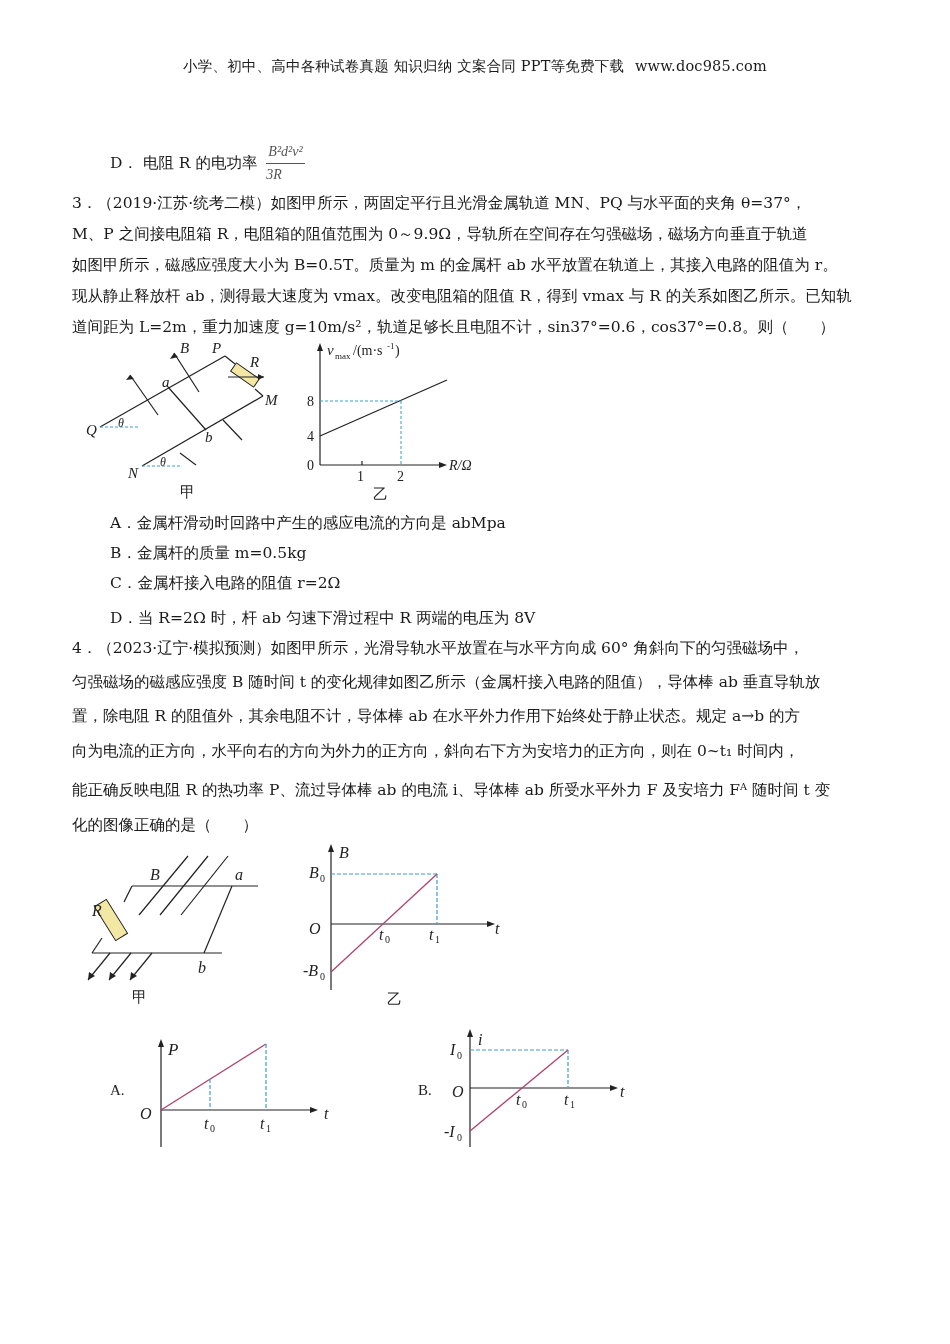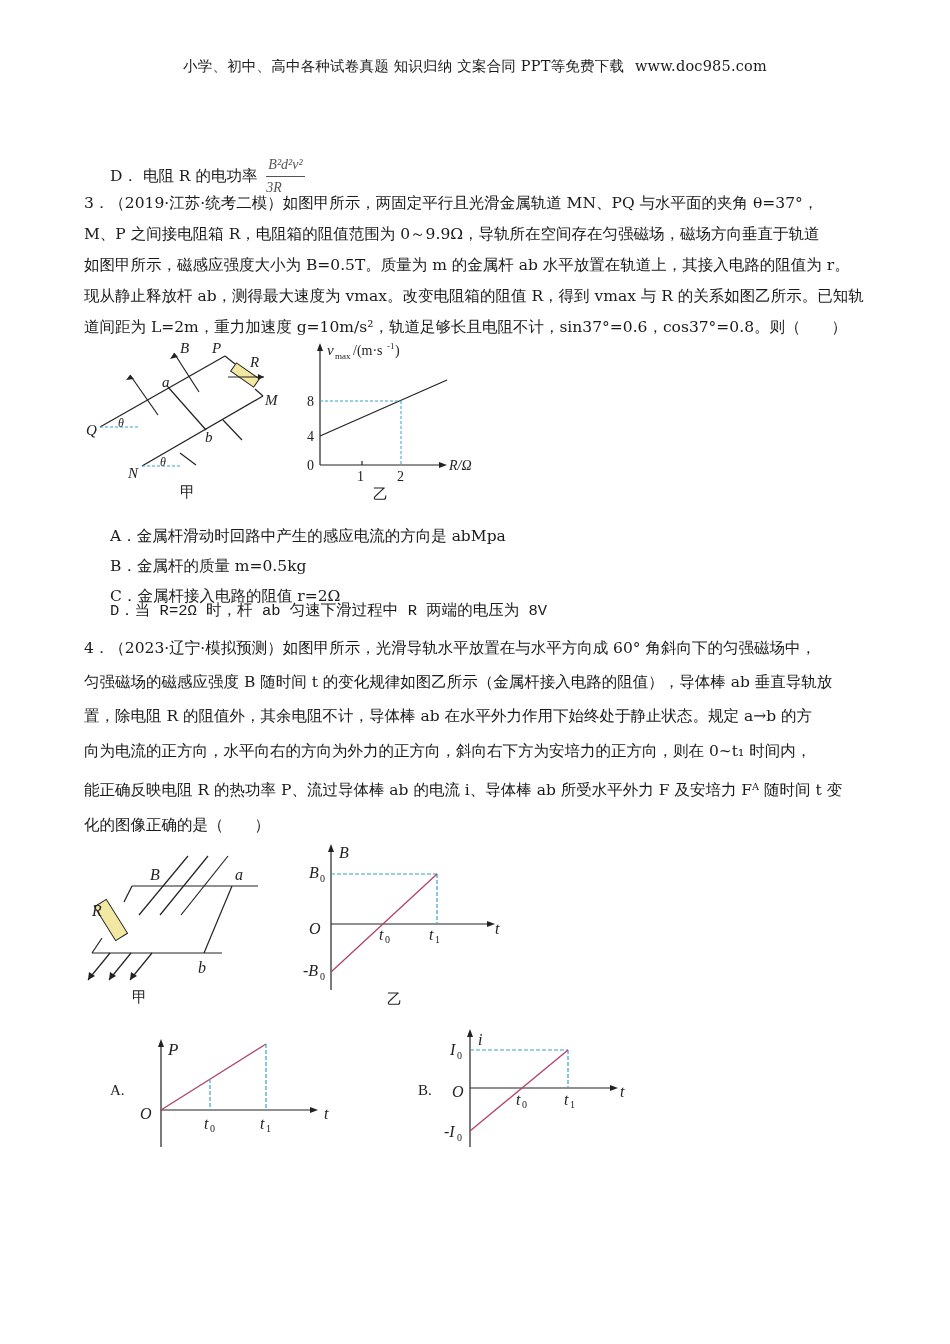--- a/index.html
+++ b/index.html
@@ -1,22 +1,22 @@
 <!DOCTYPE html>
 <html><head>
 <meta charset="utf-8">
 <style>
   html, body { margin:0; padding:0; background:#ffffff; }
   body { width:950px; height:1344px; position:relative; overflow:hidden;
          font-family:"DejaVu Serif","Liberation Serif",serif; color:#1a1a1a; }
   .header { position:absolute; top:57px; left:0; width:950px; text-align:center;
             font-size:14.5px; letter-spacing:0.2px; }
   .header .site { margin-left:6px; }
-  .line { position:absolute; left:84px; font-size:15.5px; white-space:nowrap; line-height:20px; }
-  .ind { left:110px;margin-top:13px; }
+  .line { position:absolute; left:72px; font-size:15.5px; white-space:nowrap; line-height:20px; }
+  .ind { left:110px; }
   .frac { display:inline-block; vertical-align:middle; text-align:left; font-family:"Liberation Serif",serif; font-style:italic; font-size:14px; color:#555; margin-left:4px; }
   .frac .num { display:block; border-bottom:1px solid #555; padding:0 2px 1px; }
   .frac .den { display:block; padding-top:1px; }
   svg { position:absolute; overflow:visible; }
   svg text { font-family:"Liberation Serif",serif; fill:#222; }
   .cap { font-family:"DejaVu Sans",sans-serif; font-size:15px; }
 </style>
 </head>
 <body>
 
@@ -97,21 +97,21 @@
   <text x="12" y="135" font-size="14">0</text>
   <text x="62" y="146" font-size="14">1</text>
   <text x="102" y="146" font-size="14">2</text>
   <text x="154" y="135" font-size="14" font-style="italic">R/Ω</text>
   <text class="cap" x="78" y="164">乙</text>
 </svg>
 
 <div class="line ind" style="top:513px;"><span>A．</span><span>金属杆滑动时回路中产生的感应电流的方向是 abMpa</span></div>
 <div class="line ind" style="top:543px;"><span>B．</span><span>金属杆的质量 m=0.5kg</span></div>
 <div class="line ind" style="top:573px;"><span>C．</span><span>金属杆接入电路的阻值 r=2Ω</span></div>
-<div class="line ind" style="top:588px;font-family:Liberation Mono, monospace;"><span>D．</span><span>当 R=2Ω 时，杆 ab 匀速下滑过程中 R 两端的电压为 8V</span></div>
+<div class="line ind" style="top:608px;"><span>D．</span><span>当 R=2Ω 时，杆 ab 匀速下滑过程中 R 两端的电压为 8V</span></div>
 
 <div class="line" style="top:638px;">4．（2023·辽宁·模拟预测）如图甲所示，光滑导轨水平放置在与水平方向成 60° 角斜向下的匀强磁场中，</div>
 <div class="line" style="top:672px;">匀强磁场的磁感应强度 B 随时间 t 的变化规律如图乙所示（金属杆接入电路的阻值），导体棒 ab 垂直导轨放</div>
 <div class="line" style="top:706px;">置，除电阻 R 的阻值外，其余电阻不计，导体棒 ab 在水平外力作用下始终处于静止状态。规定 a→b 的方</div>
 <div class="line" style="top:741px;">向为电流的正方向，水平向右的方向为外力的正方向，斜向右下方为安培力的正方向，则在 0~t₁ 时间内，</div>
 <div class="line" style="top:780px;">能正确反映电阻 R 的热功率 P、流过导体棒 ab 的电流 i、导体棒 ab 所受水平外力 F 及安培力 Fᴬ 随时间 t 变</div>
 <div class="line" style="top:815px;">化的图像正确的是（　　）</div>
 
 <svg style="left:80px;top:840px;" width="200" height="170">
   <g stroke="#222" stroke-width="1.2" fill="none">

